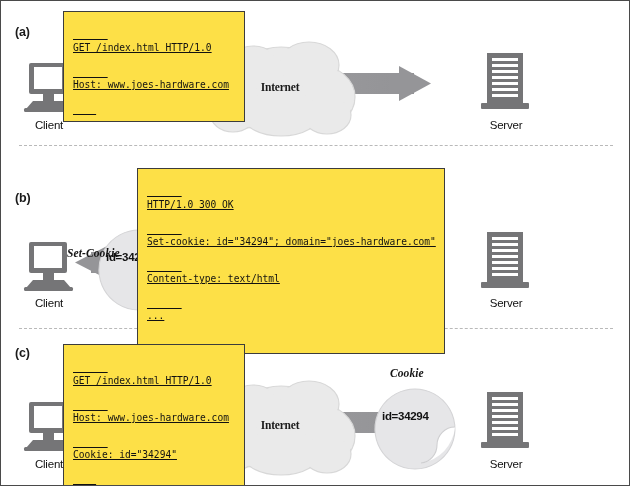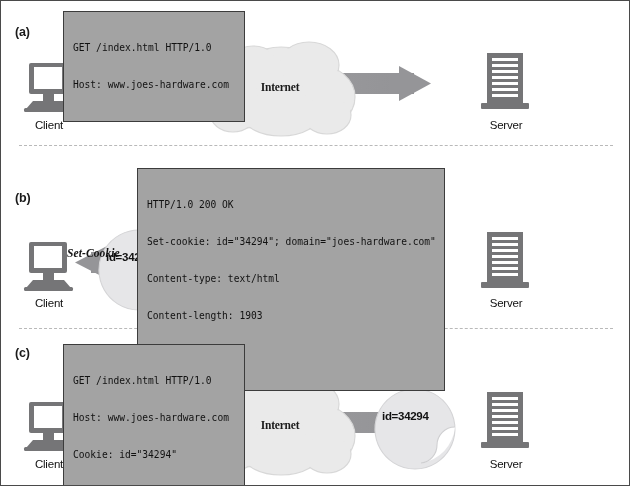--- a/index.html
+++ b/index.html
@@ -37,29 +37,30 @@
     font-family: "Liberation Sans", sans-serif;
     font-weight: bold;
     font-size: 12.5px;
     color: #1b1b1b;
     letter-spacing: -0.2px;
   }
 
   
   .msgbox {
     position: absolute;
-    background: #a3a3a3;
+    background: #fde047;
     border: 1.3px solid #3c3c3c;
     padding: 5px 8px 5px 9px;
     font-family: "DejaVu Sans Mono", monospace;
     font-size: 9.6px;
     line-height: 12.4px;
     color: #111111;
     white-space: pre;
     z-index: 40;
+    text-decoration: underline;
   }
   .msgbox .line { display: block; }
 
   
   .pipe {
     position: absolute;
     z-index: 5;
   }
 
   
@@ -271,24 +272,23 @@
         <rect x="13" y="23" width="26" height="3"></rect>
         <rect x="13" y="29" width="26" height="3"></rect>
         <rect x="13" y="35" width="26" height="3"></rect>
         <rect x="13" y="41" width="26" height="3"></rect>
       </g>
       <rect x="2" y="50" width="48" height="6" rx="1" fill="#757577"></rect>
     </svg>
     <div class="endpoint-label" style="left:465px; top:151px; width:80px;">Server</div>
 
     <div class="msgbox" style="left:136px; top:22px; width:308px;">
-      <span class="line">HTTP/1.0 200 OK</span>
+      <span class="line">HTTP/1.0 300 OK</span>
       <span class="line">Set-cookie: id="34294"; domain="joes-hardware.com"</span>
       <span class="line">Content-type: text/html</span>
-      <span class="line">Content-length: 1903</span>
       <span class="line">...</span>
     </div>
   </div>
 
   <div class="panel" id="panel-c">
 
     <div class="panel-label" style="left:14px; top:17px;">(c)</div>
 
     <svg class="pipe" style="left:58px; top:73px;" width="430" height="42">
       <defs>

